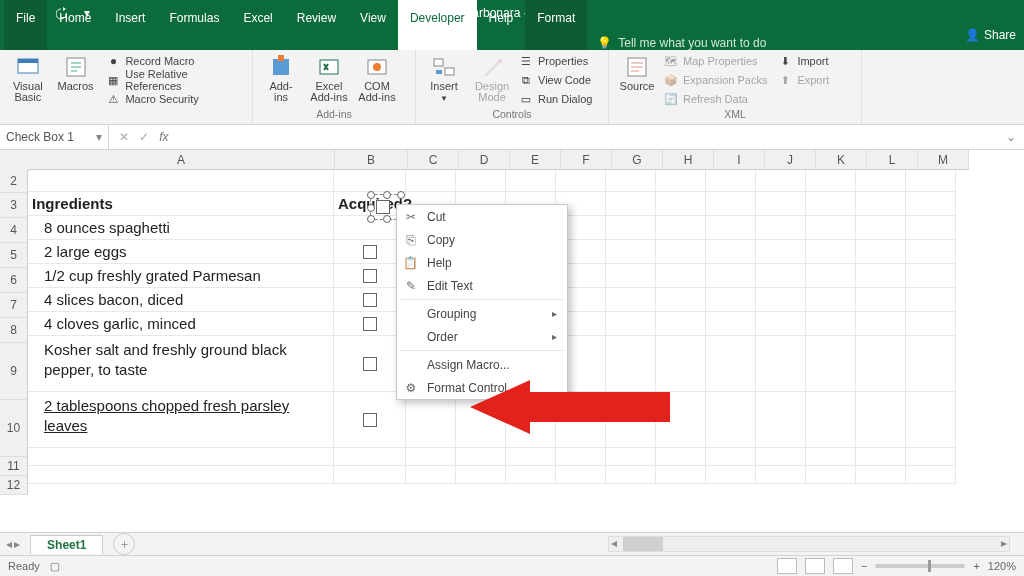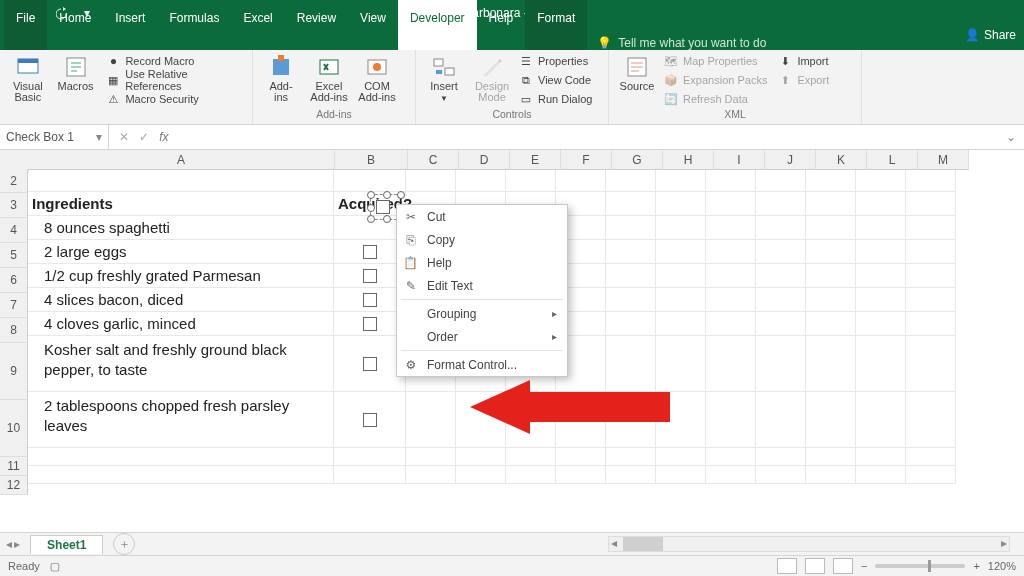--- a/index.html
+++ b/index.html
@@ -419,21 +419,21 @@
       <div class="cell" style="left: 428px; top: 166px; width: 50px; height: 56px;"></div>
       <div class="cell" style="left: 478px; top: 166px; width: 50px; height: 56px;"></div>
       <div class="cell" style="left: 528px; top: 166px; width: 50px; height: 56px;"></div>
       <div class="cell" style="left: 578px; top: 166px; width: 50px; height: 56px;"></div>
       <div class="cell" style="left: 628px; top: 166px; width: 50px; height: 56px;"></div>
       <div class="cell" style="left: 678px; top: 166px; width: 50px; height: 56px;"></div>
       <div class="cell" style="left: 728px; top: 166px; width: 50px; height: 56px;"></div>
       <div class="cell" style="left: 778px; top: 166px; width: 50px; height: 56px;"></div>
       <div class="cell" style="left: 828px; top: 166px; width: 50px; height: 56px;"></div>
       <div class="cell" style="left: 878px; top: 166px; width: 50px; height: 56px;"></div>
-      <div class="cell wrap" style="left: 0px; top: 222px; width: 306px; height: 56px; padding-left: 16px;">2 tablespoons chopped fresh parsley leaves</div>
+      <div class="cell wrap" style="left: 0px; top: 222px; width: 306px; height: 56px; padding-left: 16px; text-decoration: underline;">2 tablespoons chopped fresh parsley leaves</div>
       <div class="cell" style="left: 306px; top: 222px; width: 72px; height: 56px; justify-content: center;">
         <div class="chk"></div>
       </div>
       <div class="cell" style="left: 378px; top: 222px; width: 50px; height: 56px;"></div>
       <div class="cell" style="left: 428px; top: 222px; width: 50px; height: 56px;"></div>
       <div class="cell" style="left: 478px; top: 222px; width: 50px; height: 56px;"></div>
       <div class="cell" style="left: 528px; top: 222px; width: 50px; height: 56px;"></div>
       <div class="cell" style="left: 578px; top: 222px; width: 50px; height: 56px;"></div>
       <div class="cell" style="left: 628px; top: 222px; width: 50px; height: 56px;"></div>
       <div class="cell" style="left: 678px; top: 222px; width: 50px; height: 56px;"></div>
@@ -502,20 +502,23 @@
       <div class="cmitem">
         <span>Grouping</span>
         <span class="arrow">▸</span>
       </div>
       <div class="cmitem">
         <span>Order</span>
         <span class="arrow">▸</span>
       </div>
       <div class="cmline"></div>
       <div class="cmitem">
+        <span>Assign Macro...</span>
+      </div>
+      <div class="cmitem">
         <span class="cmico">⚙</span>
         <span>Format Control...</span>
       </div>
     </div>
 
   <svg class="redarrow" style="left:470px;top:230px" width="200" height="54">
     <path d="M200 12 L60 12 L60 0 L0 27 L60 54 L60 42 L200 42 Z" fill="#e2221b"></path>
   </svg>
 </div>
 

